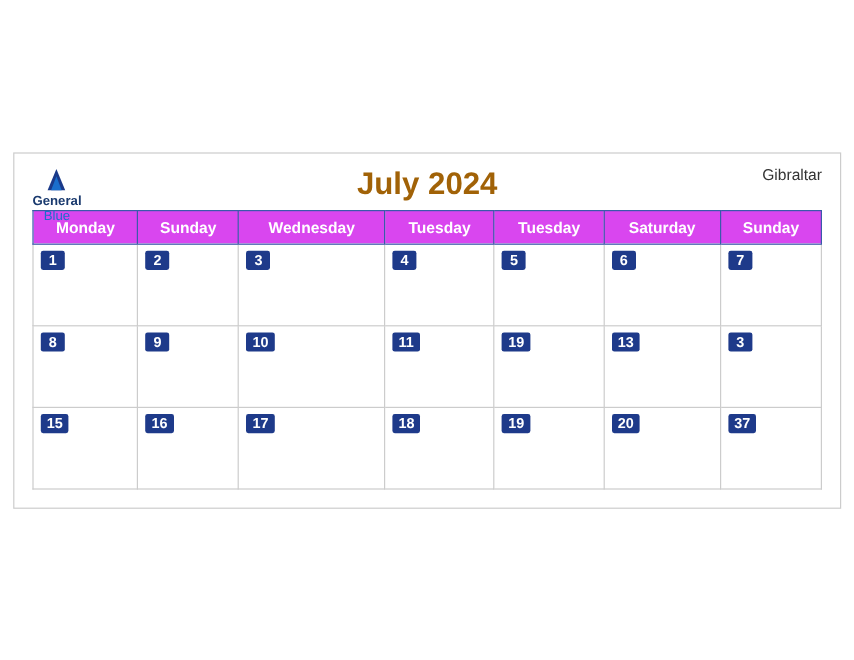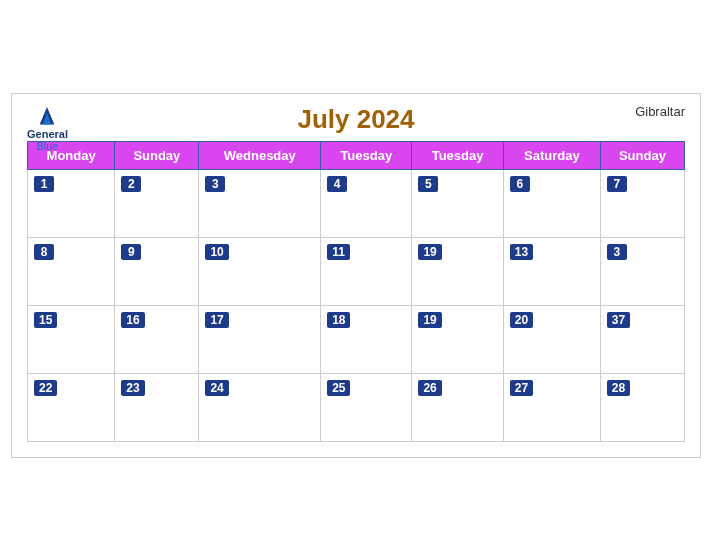--- a/index.html
+++ b/index.html
@@ -148,24 +148,15 @@
         </tr>
         <tr>
           <td><span class="day-number">15</span></td>
           <td><span class="day-number">16</span></td>
           <td><span class="day-number">17</span></td>
           <td><span class="day-number">18</span></td>
           <td><span class="day-number">19</span></td>
           <td><span class="day-number">20</span></td>
           <td><span class="day-number">37</span></td>
         </tr>
-        <tr>
-          <td><span class="day-number">22</span></td>
-          <td><span class="day-number">23</span></td>
-          <td><span class="day-number">24</span></td>
-          <td><span class="day-number">25</span></td>
-          <td><span class="day-number">26</span></td>
-          <td><span class="day-number">27</span></td>
-          <td><span class="day-number">28</span></td>
-        </tr>
       </tbody>
   </table>
 </div>
 
 </body></html>

